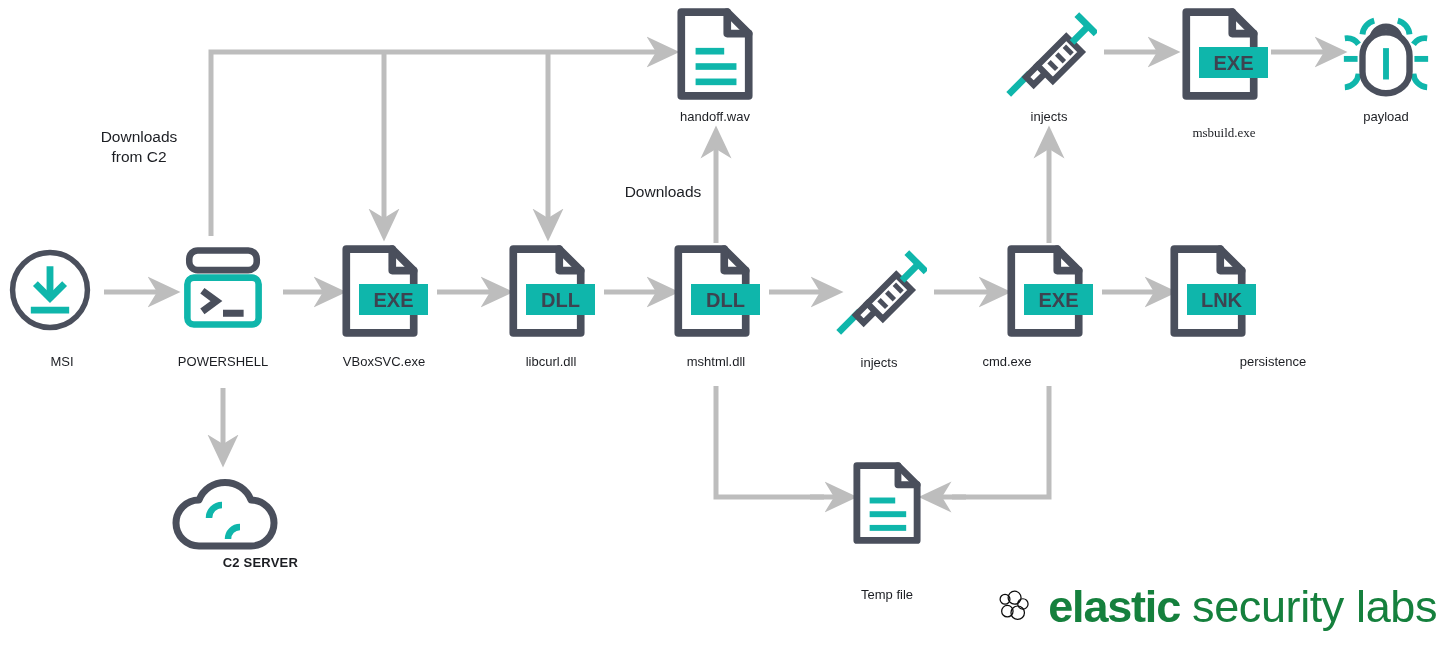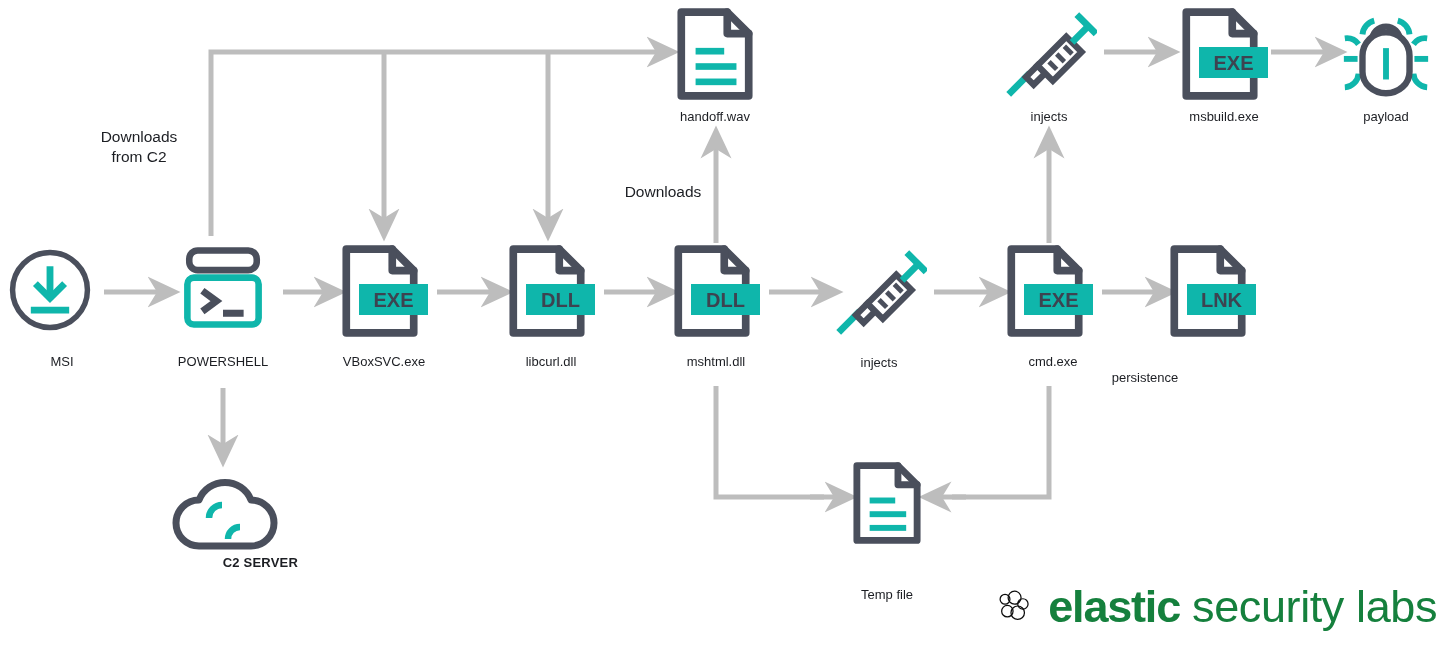--- a/index.html
+++ b/index.html
@@ -198,29 +198,29 @@
 <div class="node-label" style="left:148px;top:355px;width:150px;">POWERSHELL</div>
 
 <div class="node-label" style="left:309px;top:355px;width:150px;">VBoxSVC.exe</div>
 
 <div class="node-label" style="left:476px;top:355px;width:150px;">libcurl.dll</div>
 
 <div class="node-label" style="left:641px;top:355px;width:150px;">mshtml.dll</div>
 
 <div class="node-label" style="left:804px;top:356px;width:150px;">injects</div>
 
-<div class="node-label" style="left:978px;top:355px;width:150px;">cmd.exe</div>
-
-<div class="node-label" style="left:1070px;top:355px;width:150px;margin-top:16px;">persistence</div>
+<div class="node-label" style="left:932px;top:355px;width:150px;">cmd.exe</div>
+
+<div class="node-label" style="left:1198px;top:355px;width:150px;">persistence</div>
 
 <div class="node-label" style="left:640px;top:110px;width:150px;">handoff.wav</div>
 
 <div class="node-label" style="left:974px;top:110px;width:150px;">injects</div>
 
-<div class="node-label" style="left:1149px;top:110px;width:150px;">msbuild.exe</div>
+<div class="node-label" style="left:1149px;top:126px;width:150px;font-family:Liberation Serif, serif;">msbuild.exe</div>
 
 <div class="node-label" style="left:1311px;top:110px;width:150px;">payload</div>
 
 <div class="node-label bold" style="left:148px;top:556px;width:150px;">C2 SERVER</div>
 
 <div class="node-label" style="left:812px;top:588px;width:150px;">Temp file</div>
 
 <div class="edge-label" style="left:64px;top:127px;width:150px;">Downloads
 from C2</div>
 

